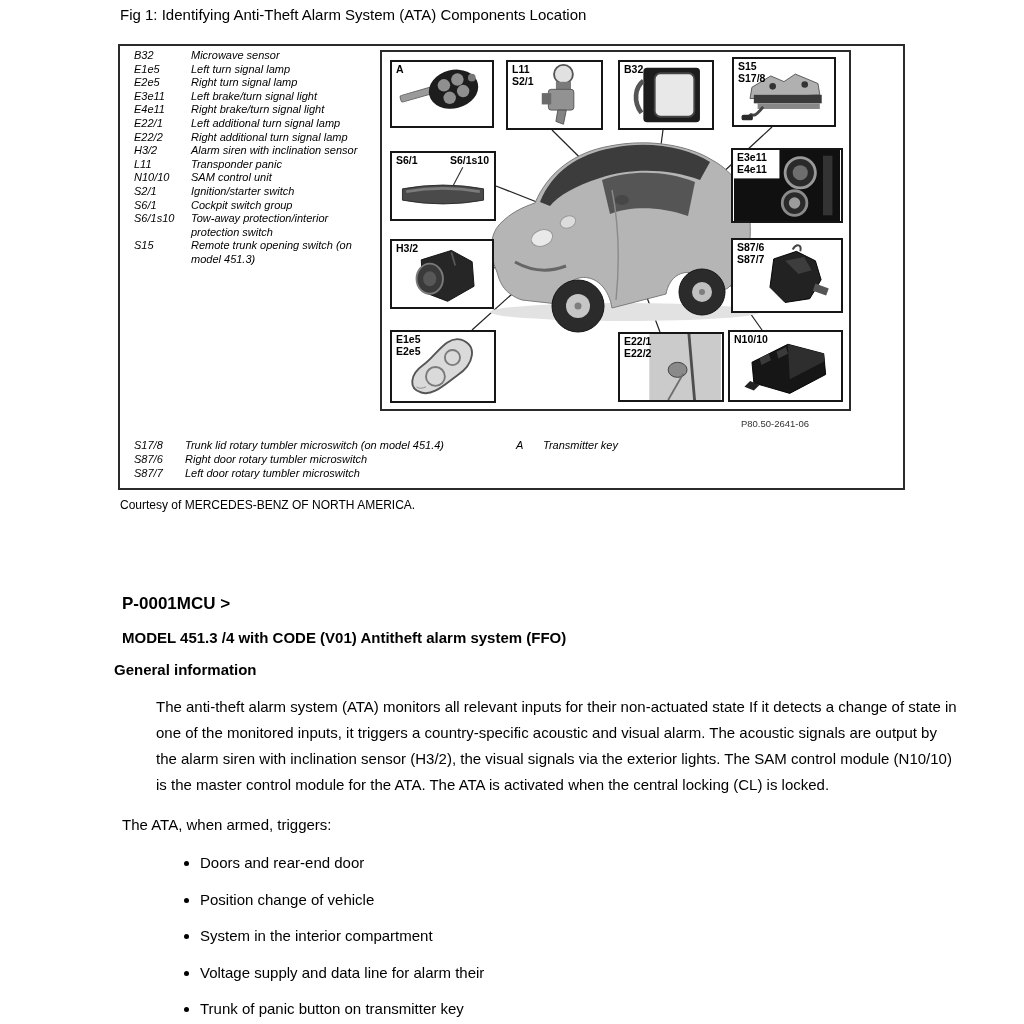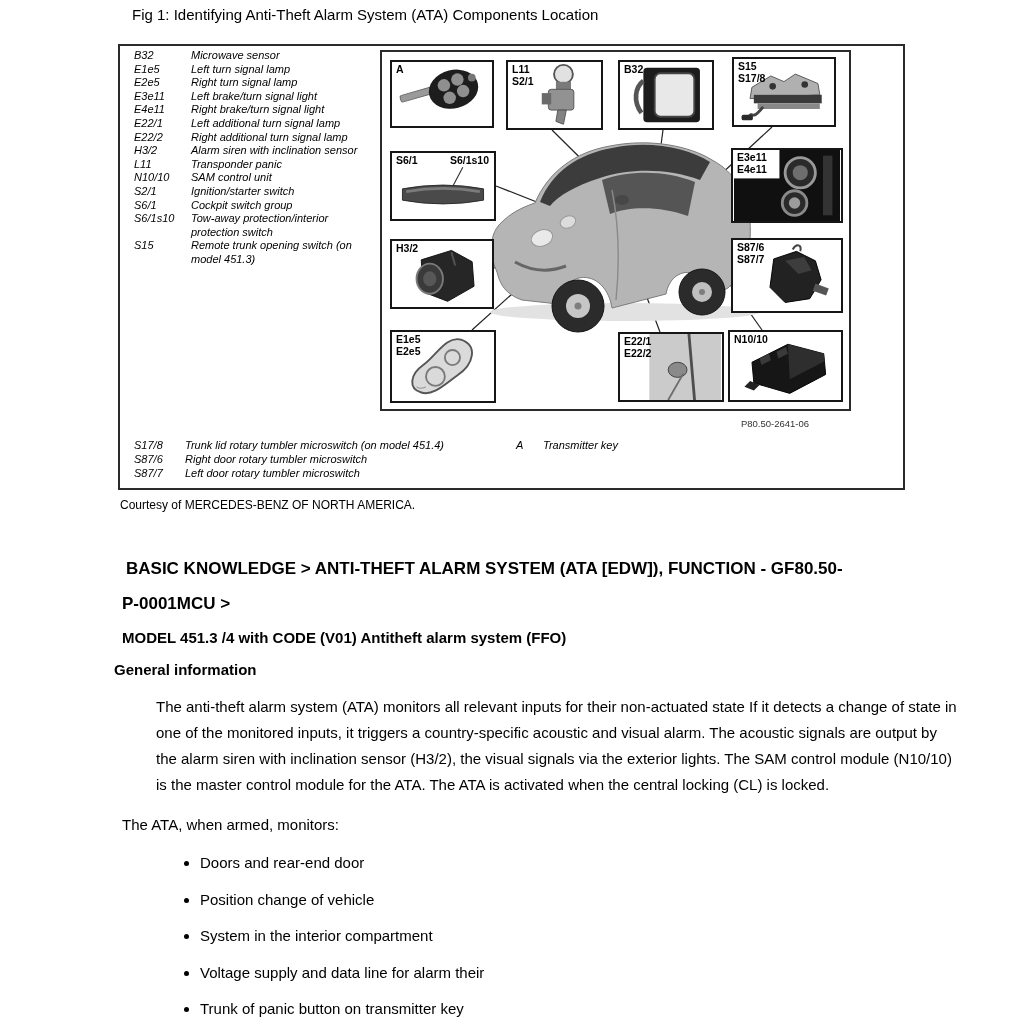--- a/index.html
+++ b/index.html
@@ -1,19 +1,19 @@
 <!DOCTYPE html>
 <html><head>
 <meta charset="utf-8">
 <style>
   html,body{margin:0;padding:0;background:#fff;}
   .page{position:relative;width:1024px;height:1024px;background:#fff;overflow:hidden;
         font-family:"Liberation Sans",sans-serif;color:#000;}
   .abs{position:absolute;}
-  .fig-title{left:120px;top:6px;font-size:15px;margin-left:12px;}
+  .fig-title{left:120px;top:6px;font-size:15px;}
   .outer-frame{left:118px;top:44px;width:783px;height:442px;border:2px solid #2b2b2b;}
   .legend-left{left:134px;top:49px;font-style:italic;font-size:11px;line-height:13.6px;}
   .lrow{display:flex;}
   .lcode{width:57px;flex:none;}
   .ldesc{width:172px;}
   .diagram-frame{left:380px;top:50px;width:467px;height:357px;border:2px solid #2b2b2b;}
   .diagram-svg{left:380px;top:50px;width:467px;height:357px;z-index:1;}
   .cbox{position:absolute;background:#fff;border:2px solid #161616;box-sizing:border-box;z-index:2;}
   .cbox svg{position:absolute;inset:0;width:100%;height:100%;}
   .cbox-label{position:absolute;top:2px;left:4px;font-weight:bold;font-size:10.5px;line-height:11.5px;z-index:3;}
@@ -293,31 +293,31 @@
   </div>
 
   <div class="abs legend-bottom-right">
     <span class="lcode">A</span>
       <span class="ldesc">Transmitter key</span>
   </div>
 
   <div class="abs courtesy">Courtesy of MERCEDES-BENZ OF NORTH AMERICA.</div>
 
   <div class="abs breadcrumb">
-    <span>BASIC KNOWLEDGE &gt;  ANTI-THEFT ALARM SYSTEM (ATA [EDW]), FUNCTION - GF80.50-</span><br>
+    <br>
     <span>P-0001MCU &gt;</span>
   </div>
 
   <div class="abs model-line">MODEL 451.3 /4 with CODE (V01) Antitheft alarm system (FFO)</div>
 
   <div class="abs gen-info">General information</div>
 
   <div class="abs para">The anti-theft alarm system (ATA) monitors all relevant inputs for their non-actuated state If it detects a change of state in one of the monitored inputs, it triggers a country-specific acoustic and visual alarm. The acoustic signals are output by the alarm siren with inclination sensor (H3/2), the visual signals via the exterior lights. The SAM control module (N10/10) is the master control module for the ATA. The ATA is activated when the central locking (CL) is locked.</div>
 
-  <div class="abs para2">The ATA, when armed, monitors:</div>
+  <div class="abs para2">The ATA, when armed, triggers:</div>
 
   <ul class="abs bullets">
     <li>Doors and rear-end door</li>
     <li>Position change of vehicle</li>
     <li>System in the interior compartment</li>
     <li>Voltage supply and data line for alarm their</li>
     <li>Trunk of panic button on transmitter key</li>
   </ul>
 
 </div>

